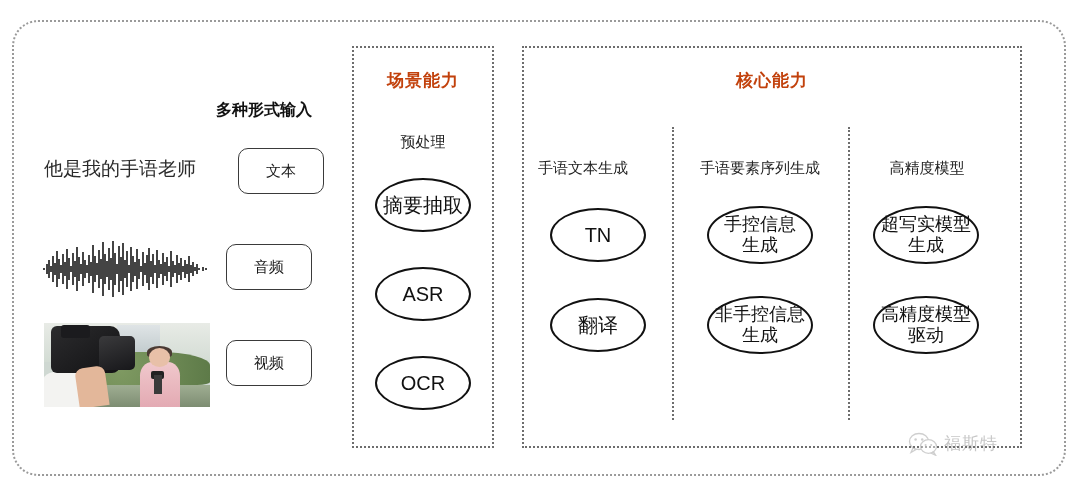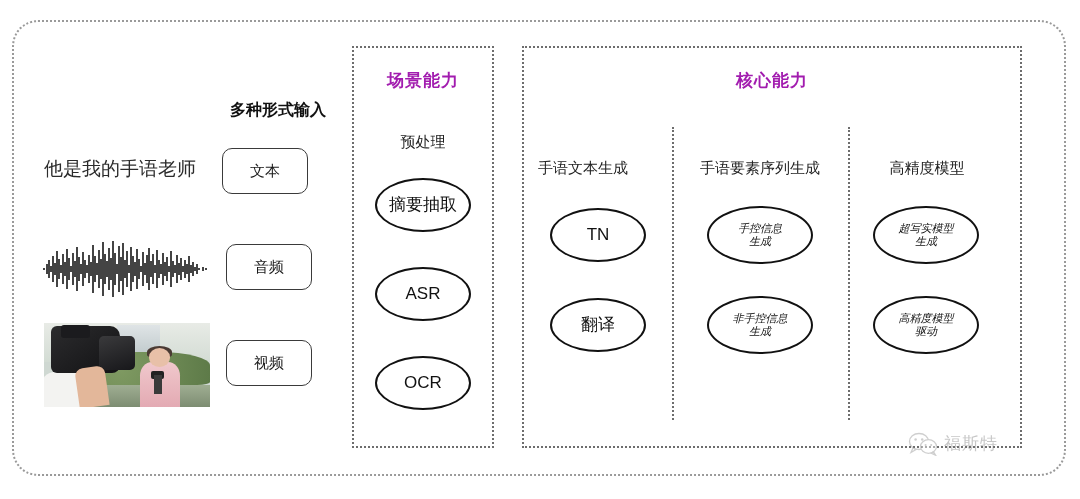--- a/index.html
+++ b/index.html
@@ -34,21 +34,21 @@
   #panel-scene  { left: 352px; top: 46px;  width: 142px; height: 402px; }
   #panel-core   { left: 522px; top: 46px;  width: 500px; height: 402px; }
 
   .panel-title {
     position: absolute;
     left: 0; right: 0;
     text-align: center;
     font-size: 17px;
     font-weight: bold;
     letter-spacing: 1px;
-    color: #a21caf;
+    color: #c2410c;
   }
   #panel-scene .panel-title { top: 21px; }
   #panel-core  .panel-title { top: 21px; text-align: center; }
 
   
   .col-divider {
     position: absolute;
     top: 127px;
     width: 0;
     height: 293px;
@@ -68,27 +68,27 @@
 
   
   .ellipse {
     position: absolute;
     display: flex;
     align-items: center;
     justify-content: center;
     text-align: center;
     border: 2.4px solid #111;
     border-radius: 50%;
-    font-size: 17px;
+    font-size: 20px;
     line-height: 1.15;
     color: #111;
     background: #fff;
     box-sizing: border-box;
   }
-  .ellipse.two-line { font-size: 11px; font-style: italic; }
+  .ellipse.two-line { font-size: 18px; }
 
   
   .input-btn {
     position: absolute;
     display: flex;
     align-items: center;
     justify-content: center;
     width: 86px; height: 46px;
     border: 1.6px solid #3a3a3a;
     border-radius: 10px;
@@ -99,21 +99,20 @@
   }
 
   
   #input-section-label {
     position: absolute;
     left: 216px; top: 100px;
     font-size: 16px;
     font-weight: 600;
     color: #111;
     white-space: nowrap;
-    margin-left: 14px;
   }
   #sample-sentence {
     position: absolute;
     left: 44px; top: 156px;
     font-size: 19px;
     color: #2b2b2b;
     white-space: nowrap;
   }
 
   
@@ -313,21 +312,21 @@
   <div class="reporter-head"></div>
   <div class="mic-head"></div>
   <div class="mic"></div>
   <div class="op-body"></div>
   <div class="camera-body"></div>
   <div class="camera-hood"></div>
   <div class="camera-lens"></div>
   <div class="op-arm"></div>
 </div>
 
-<div class="input-btn" style="left:222px; top:148px;align-items:center;">
+<div class="input-btn" style="left:238px; top:148px;align-items:center;">
   <span>文本</span>
 </div>
 <div class="input-btn" style="left:226px; top:244px;">
   <span>音频</span>
 </div>
 <div class="input-btn" style="left:226px; top:340px;">
   <span>视频</span>
 </div>
 
 <div class="panel" id="panel-scene">

